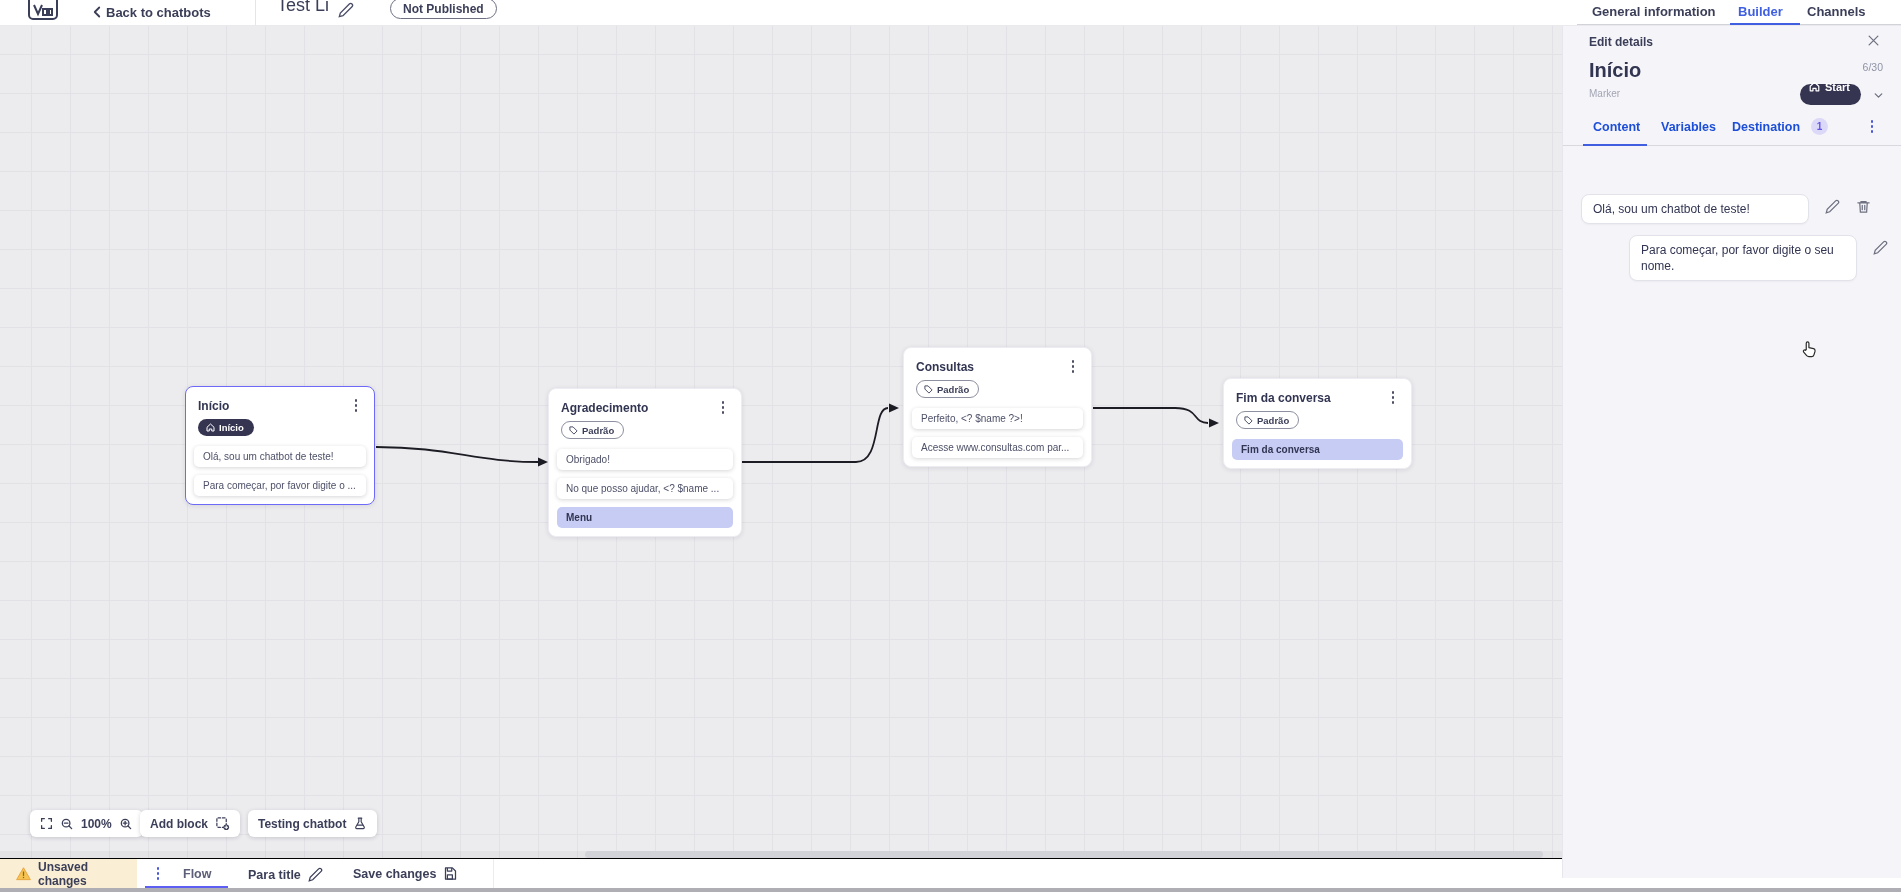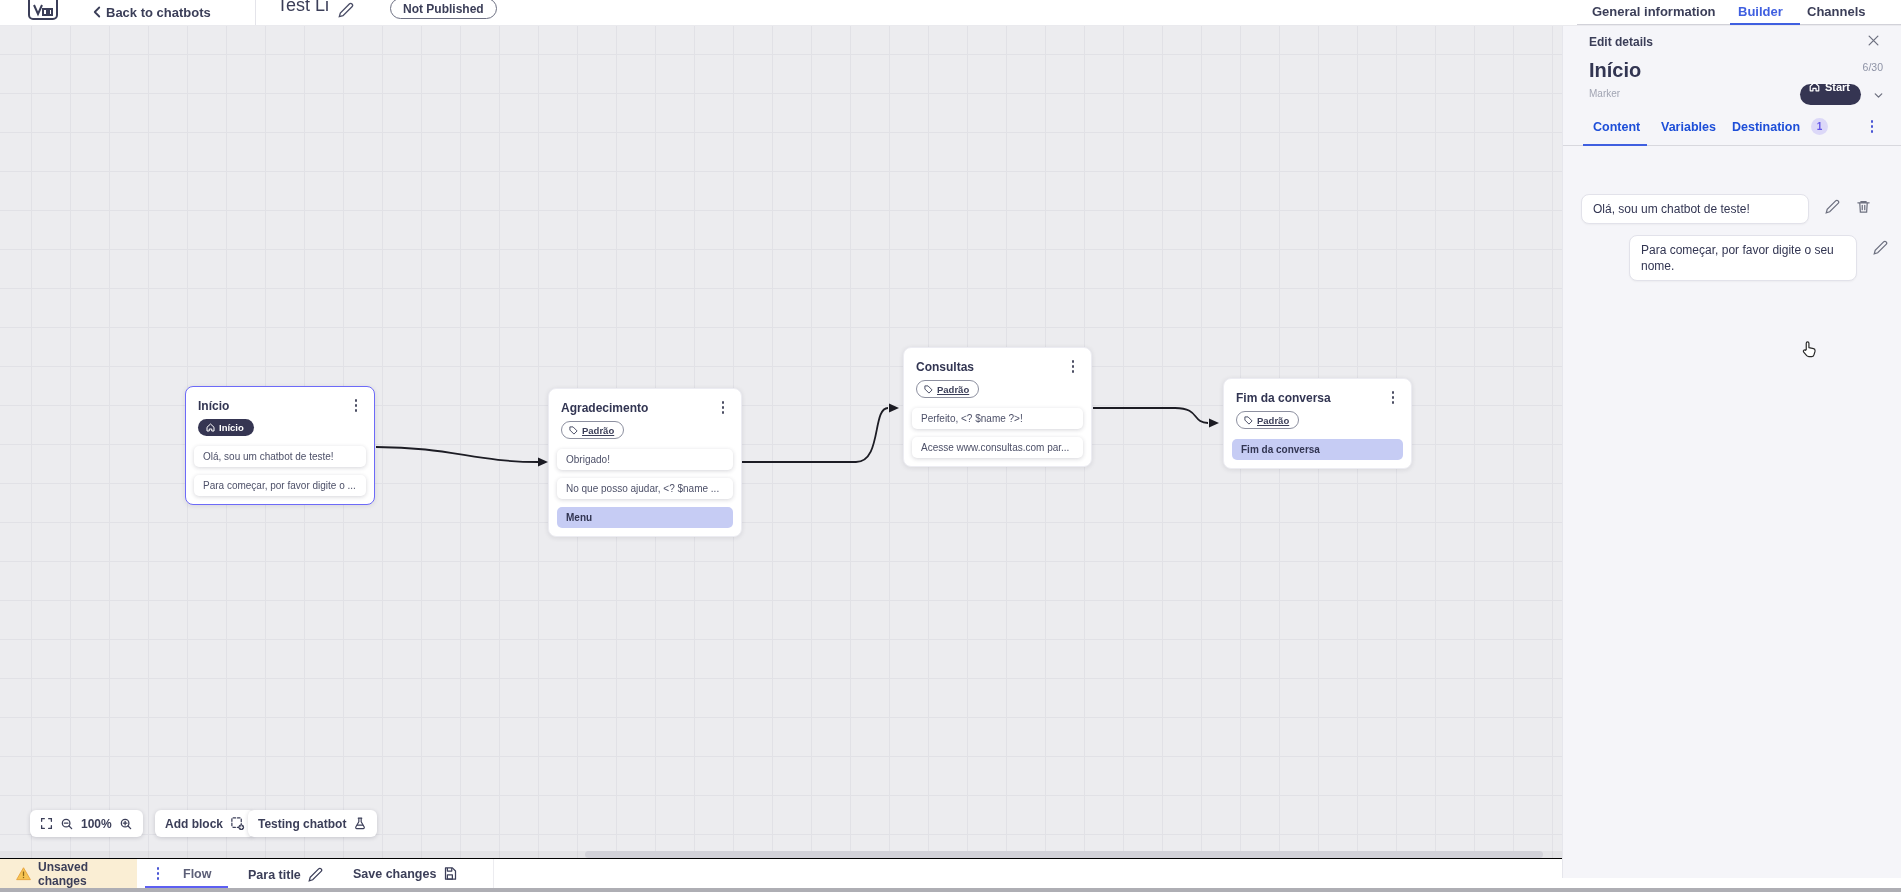--- a/index.html
+++ b/index.html
@@ -37,32 +37,32 @@
   .block { position:absolute; background:#fff; border:1px solid #ececf2; border-radius:8px;
     box-shadow:0 1px 5px rgba(25,25,50,.10); padding:9px 8px 8px; z-index:2; }
   .block.selected { border:1.5px solid #6d6af8; }
   .block-head { display:flex; justify-content:space-between; align-items:center; padding:2px 4px 0; }
   .block-title { font-size:12px; font-weight:700; color:#323552; }
   .kebab { width:12px; height:16px; display:flex; flex-direction:column; align-items:center; gap:2.5px; cursor:pointer; padding-top:1px; }
   .kebab i { width:2.6px; height:2.6px; border-radius:50%; background:#4b4e63; }
   .badge-dark { display:inline-flex; align-items:center; gap:4px; background:#353552; color:#fff;
     border-radius:10px; padding:3px 10px 3px 8px; font-size:9.5px; font-weight:700; margin:5px 4px 2px; }
   .badge-outline { display:inline-flex; align-items:center; gap:4px; border:1px solid #8d90a0; color:#3b3e58;
-    background:#fff; border-radius:10px; padding:2.5px 9px 2.5px 7px; font-size:9.5px; font-weight:700; margin:5px 4px 2px;text-decoration:underline; }
+    background:#fff; border-radius:10px; padding:2.5px 9px 2.5px 7px; font-size:9.5px; font-weight:700; margin:5px 4px 2px; }
   .block-item { background:#fff; border-radius:5px; box-shadow:0 1px 4px rgba(25,25,50,.18);
     padding:5px 9px; font-size:10px; color:#4d5068; margin-top:8px;
     white-space:nowrap; overflow:hidden; }
   .block-item.highlight { background:#c6ccf4; box-shadow:none; color:#323552; font-weight:700; }
 
   
   .canvas-btn { position:absolute; top:810px; height:27px; background:#fff; border-radius:6px;
     box-shadow:0 1px 4px rgba(25,25,50,.18); display:flex; align-items:center; gap:7px;
     padding:0 10px; font-size:12px; font-weight:700; color:#3b3e58; z-index:3; cursor:pointer; }
   #zoom-controls { left:30px; }
-  #add-block-btn { left:155px;text-align:right; }
+  #add-block-btn { left:140px;text-align:right; }
   #testing-btn { left:248px; }
   .ic { display:inline-flex; }
 
   
   #hscroll-track { position:absolute; left:0; top:851px; width:1562px; height:7px; background:rgba(0,0,0,.035); z-index:4; }
   #hscroll-thumb { position:absolute; left:585px; top:0; width:958px; height:7px; background:#d2d2d9; border-radius:4px; }
 
   
   #panel { position:absolute; left:1562px; top:26px; width:339px; height:852px;
     background:#f5f5f9; border-left:1px solid #e6e6ec; z-index:20; }

